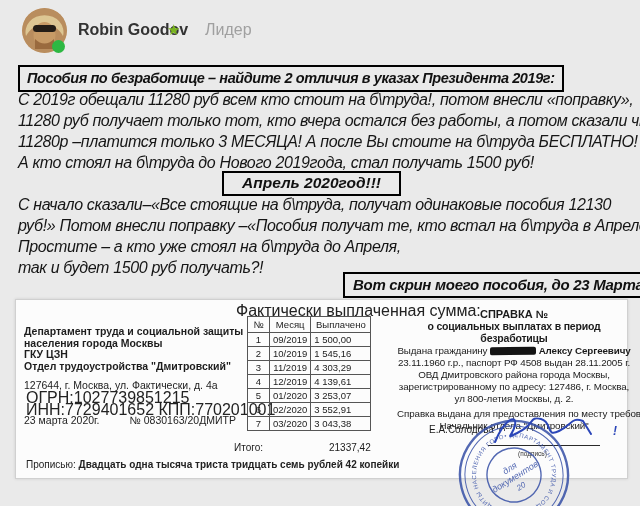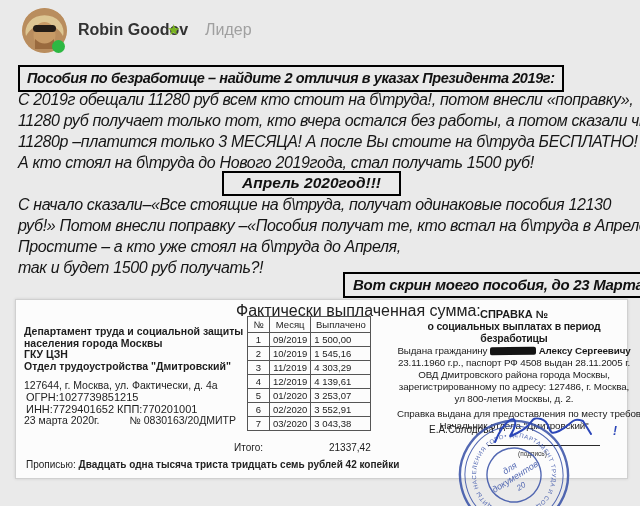--- a/index.html
+++ b/index.html
@@ -20,21 +20,21 @@
   .post-sub { left:222px; top:171px; font-size:15.5px; padding:1px 18px 2px; }
   .post-sub2 { left:343px; top:272px; font-size:15px; letter-spacing:-0.3px; padding:2px 8px 3px; }
   .pline { position:absolute; left:18px; white-space:nowrap; font-style:italic; font-size:16px; color:#161616; letter-spacing:-0.35px; }
 
   
   .doc { position:absolute; left:15px; top:299px; width:613px; height:180px; background:#fcfcfc; border:1px solid #d0d0d0; box-shadow:0 0 3px rgba(0,0,0,.12); }
   .doc * { font-family:"Liberation Sans", sans-serif; }
   .doc .abs { position:absolute; }
   .issuer-org { left:8px; top:26px; font-size:10.5px; font-weight:bold; color:#1d1d1d; line-height:11.5px; }
   .issuer-addr { left:8px; top:79px; font-size:10.5px; color:#222; }
-  .issuer-reg { left:10px; top:92px; font-size:11px; color:#222; line-height:11.5px; }
+  .issuer-reg { left:10px; top:92px; font-size:16px; color:#222; line-height:11.5px; }
   .issuer-date-row { left:8px; top:114px; width:212px; display:flex; justify-content:space-between; font-size:10.5px; color:#222; }
   .pay-caption { left:220px; top:2px; font-size:16px; color:#222; }
   table.pay { position:absolute; left:231px; top:16px; border-collapse:collapse; font-size:9.5px; color:#1b1b1b; }
   table.pay th, table.pay td { border:1px solid #555; padding:0 3px; }
   table.pay th { font-weight:normal; height:16px; }
   table.pay td { height:14px; }
   .col-n { width:22px; text-align:center; }
   .col-m { width:38px; text-align:center; }
   .col-a { width:60px; text-align:left; }
   .total-label { left:218px; top:142px; font-size:10px; color:#1b1b1b; }

